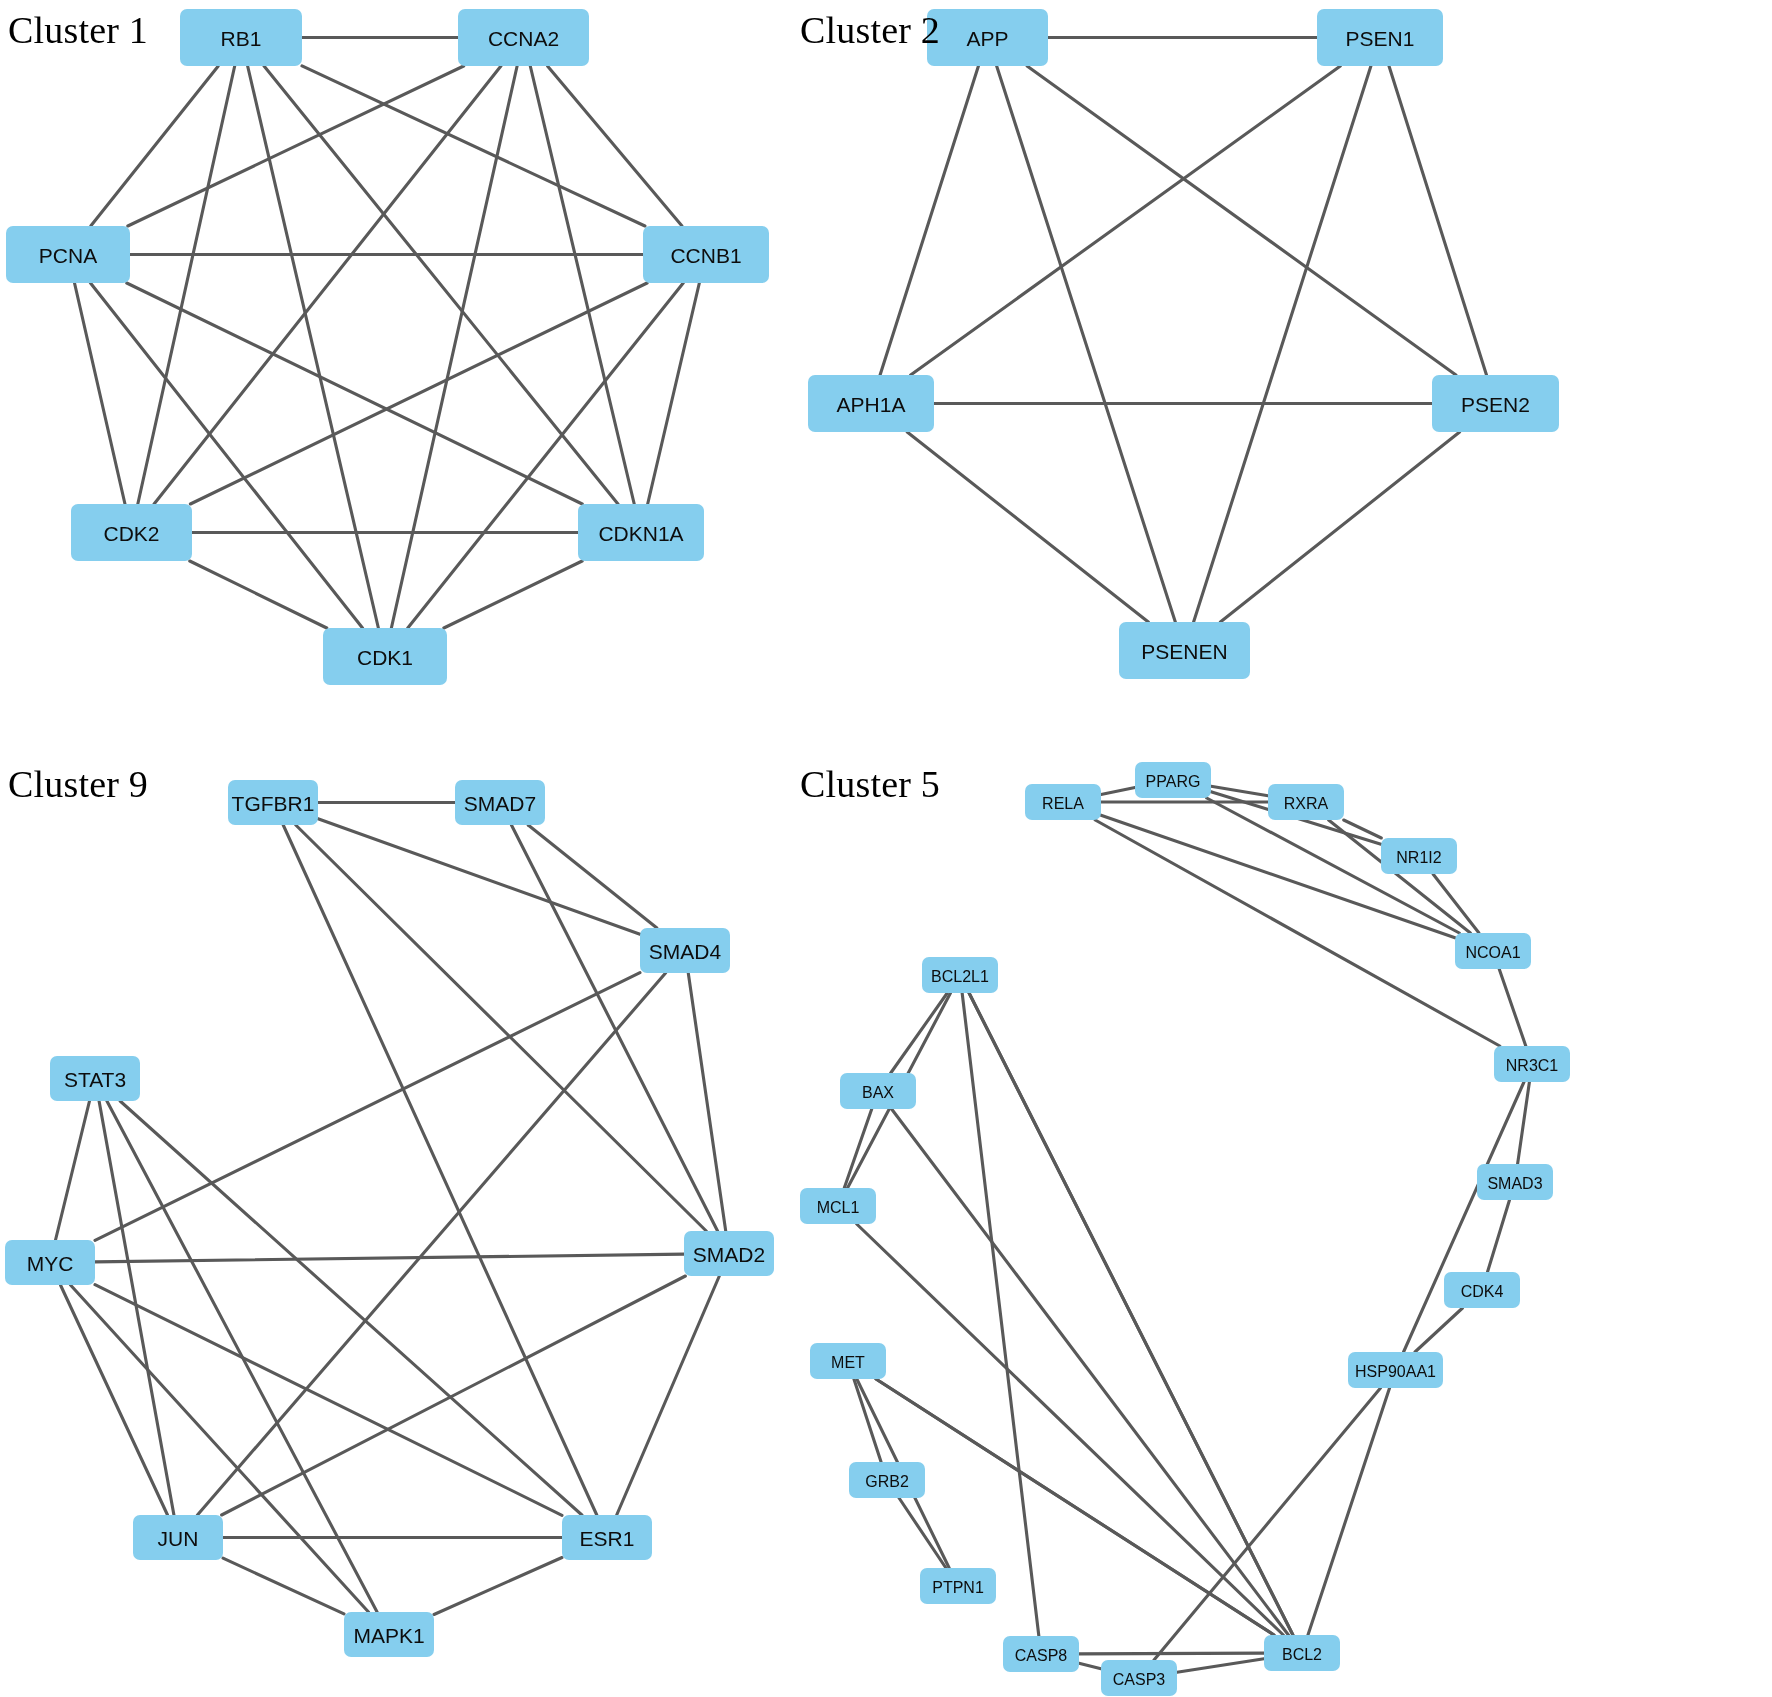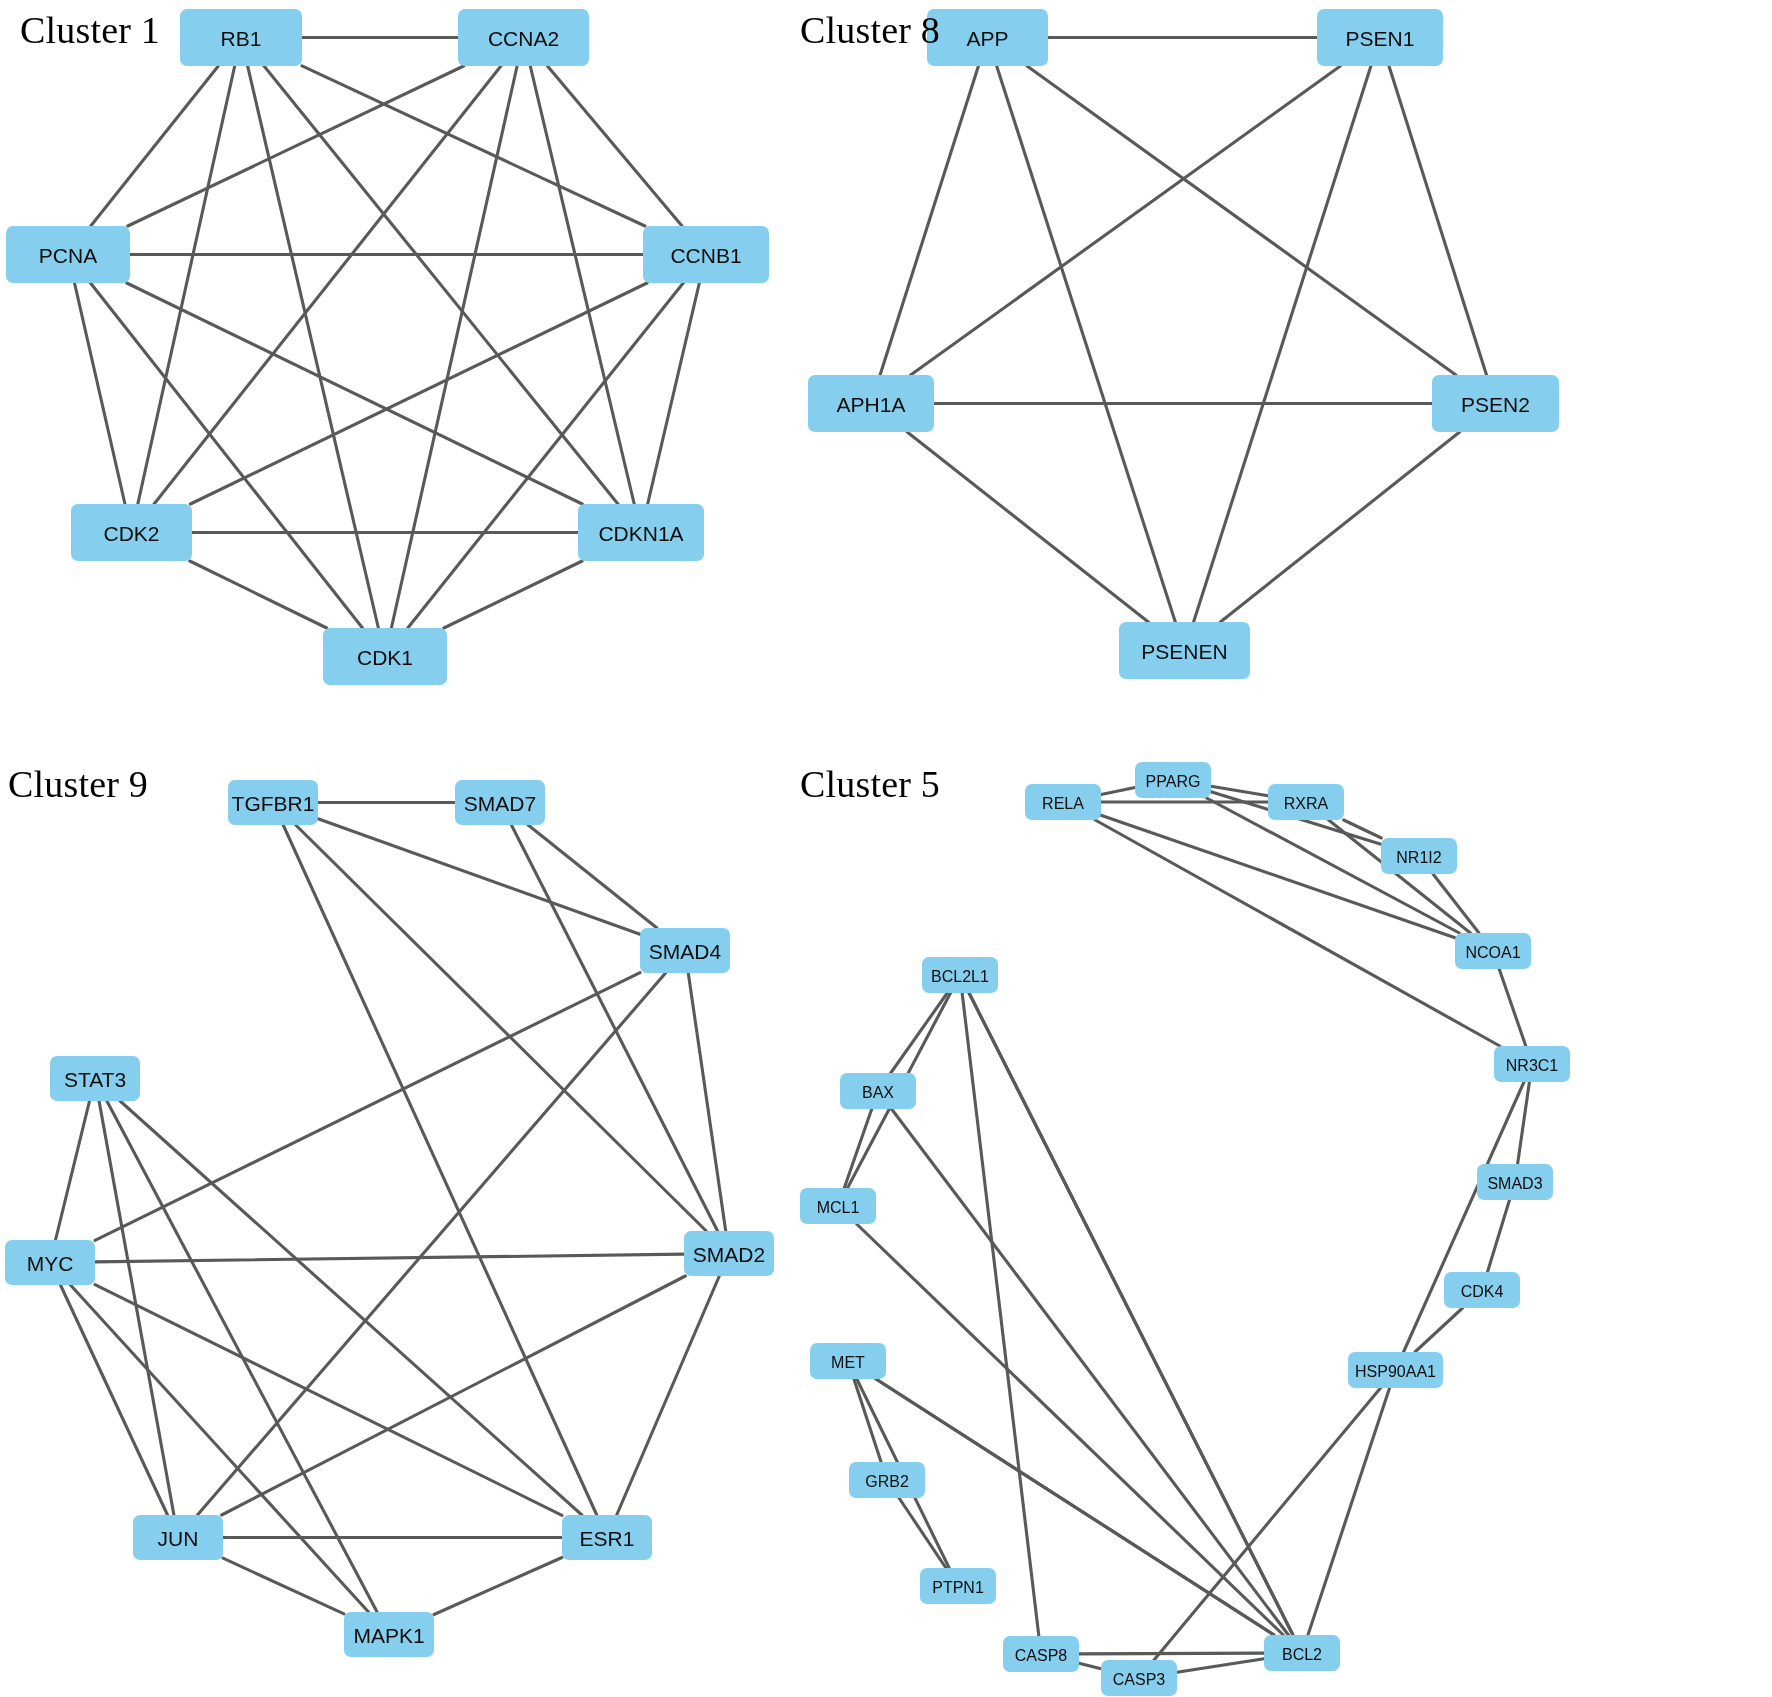--- a/index.html
+++ b/index.html
@@ -310,18 +310,18 @@
           <rect x="840" y="1073" width="76" height="36" rx="7" ry="7" class="node-rect" fill="#85CEEE"></rect>
           <text x="878.0" y="1092.0" class="node-label" font-size="16" fill="#0d0d0d">BAX</text>
         </g>
         <g>
           <rect x="922" y="957" width="76" height="36" rx="7" ry="7" class="node-rect" fill="#85CEEE"></rect>
           <text x="960.0" y="976.0" class="node-label" font-size="16" fill="#0d0d0d">BCL2L1</text>
         </g>
       </g>
     </svg>
   <div id="titles">
-      <div class="cluster-title" style="left: 8px; top: 8px; margin-left: 12px;">Cluster 1</div>
-      <div class="cluster-title" style="left: 800px; top: 8px;">Cluster 8</div>
+      <div class="cluster-title" style="left: 8px; top: 8px;">Cluster 1</div>
+      <div class="cluster-title" style="left: 800px; top: 8px;">Cluster 2</div>
       <div class="cluster-title" style="left: 8px; top: 762px;">Cluster 9</div>
       <div class="cluster-title" style="left: 800px; top: 762px;">Cluster 5</div>
     </div>
 </div>
 
 </body></html>

